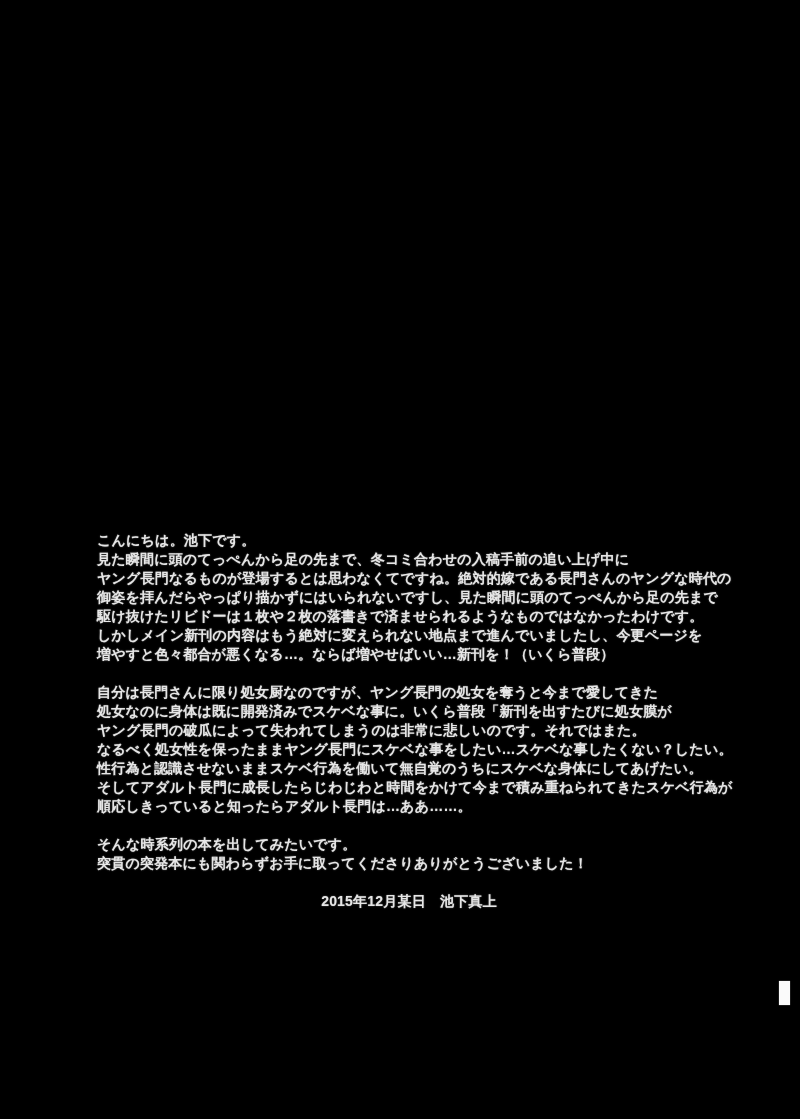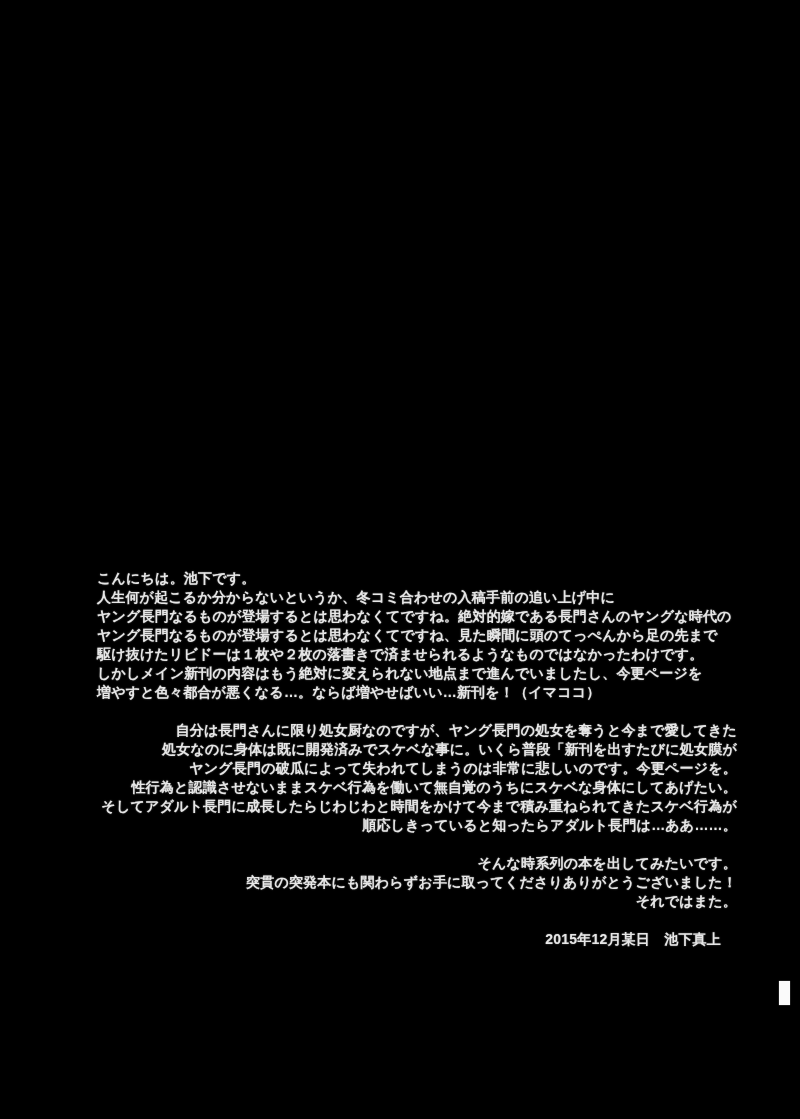--- a/index.html
+++ b/index.html
@@ -24,33 +24,31 @@
     left: 97px;
     top: 531px;
     width: 640px;
     font-family: "Liberation Sans", "DejaVu Sans", sans-serif;
     font-weight: bold;
     font-size: 14px;
     line-height: 19px;
     color: var(--ink);
     letter-spacing: 0.2px;
     text-shadow: 0 0 1.5px rgba(230,230,230,0.55);
-    margin-top: 38px;
   }
   .para + .para {
     margin-top: 19px;
-    text-align: right;
   }
   .line {
     height: 19px;
     white-space: pre;
   }
   .signature {
     margin-top: 19px;
-    text-align: right;
+    text-align: center;
     padding-right: 16px;
     white-space: pre;
   }
   .page-marker {
     position: absolute;
     left: 779px;
     top: 981px;
     width: 11px;
     height: 24px;
     background: var(--marker);
@@ -58,37 +56,37 @@
   }
 </style>
 </head>
 <body>
 
 <div class="page">
   <div class="text-block">
     <div>
         <div class="para">
           <div class="line">こんにちは。池下です。</div>
-          <div class="line">人生何が起こるか分からないというか、冬コミ合わせの入稿手前の追い上げ中に</div>
+          <div class="line">見た瞬間に頭のてっぺんから足の先まで、冬コミ合わせの入稿手前の追い上げ中に</div>
           <div class="line">ヤング長門なるものが登場するとは思わなくてですね。絶対的嫁である長門さんのヤングな時代の</div>
-          <div class="line">ヤング長門なるものが登場するとは思わなくてですね、見た瞬間に頭のてっぺんから足の先まで</div>
+          <div class="line">御姿を拝んだらやっぱり描かずにはいられないですし、見た瞬間に頭のてっぺんから足の先まで</div>
           <div class="line">駆け抜けたリビドーは１枚や２枚の落書きで済ませられるようなものではなかったわけです。</div>
           <div class="line">しかしメイン新刊の内容はもう絶対に変えられない地点まで進んでいましたし、今更ページを</div>
-          <div class="line">増やすと色々都合が悪くなる…。ならば増やせばいい…新刊を！（イマココ）</div>
+          <div class="line">増やすと色々都合が悪くなる…。ならば増やせばいい…新刊を！（いくら普段）</div>
         </div>
         <div class="para">
           <div class="line">自分は長門さんに限り処女厨なのですが、ヤング長門の処女を奪うと今まで愛してきた</div>
           <div class="line">処女なのに身体は既に開発済みでスケベな事に。いくら普段「新刊を出すたびに処女膜が</div>
-          <div class="line">ヤング長門の破瓜によって失われてしまうのは非常に悲しいのです。今更ページを。</div>
+          <div class="line">ヤング長門の破瓜によって失われてしまうのは非常に悲しいのです。それではまた。</div>
+          <div class="line">なるべく処女性を保ったままヤング長門にスケベな事をしたい…スケベな事したくない？したい。</div>
           <div class="line">性行為と認識させないままスケベ行為を働いて無自覚のうちにスケベな身体にしてあげたい。</div>
           <div class="line">そしてアダルト長門に成長したらじわじわと時間をかけて今まで積み重ねられてきたスケベ行為が</div>
           <div class="line">順応しきっていると知ったらアダルト長門は…ああ……。</div>
         </div>
         <div class="para">
           <div class="line">そんな時系列の本を出してみたいです。</div>
           <div class="line">突貫の突発本にも関わらずお手に取ってくださりありがとうございました！</div>
-          <div class="line">それではまた。</div>
         </div>
       </div>
     <div class="signature">2015年12月某日　池下真上</div>
   </div>
   <div class="page-marker"></div>
 </div>
 
 </body></html>

